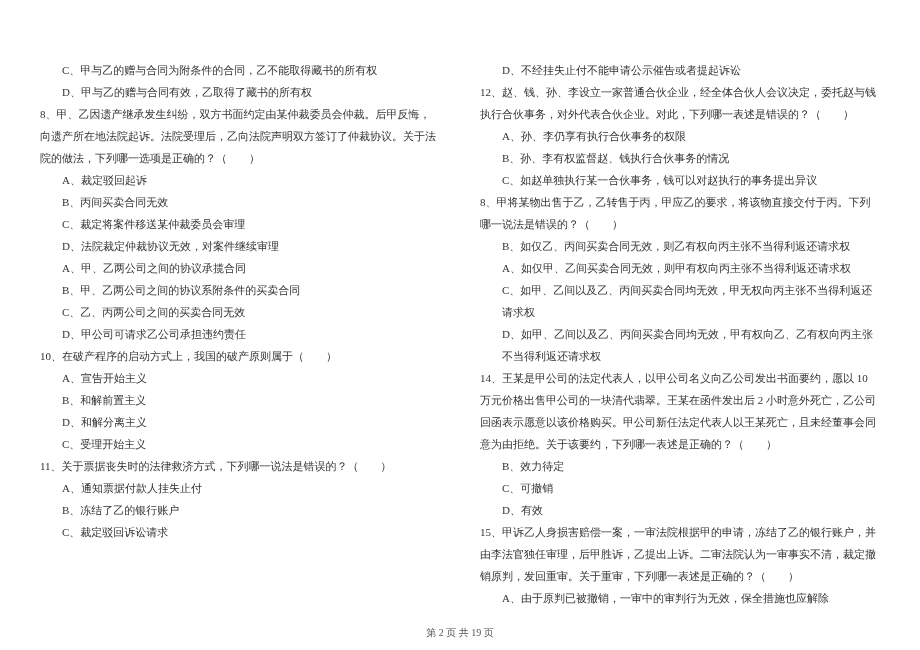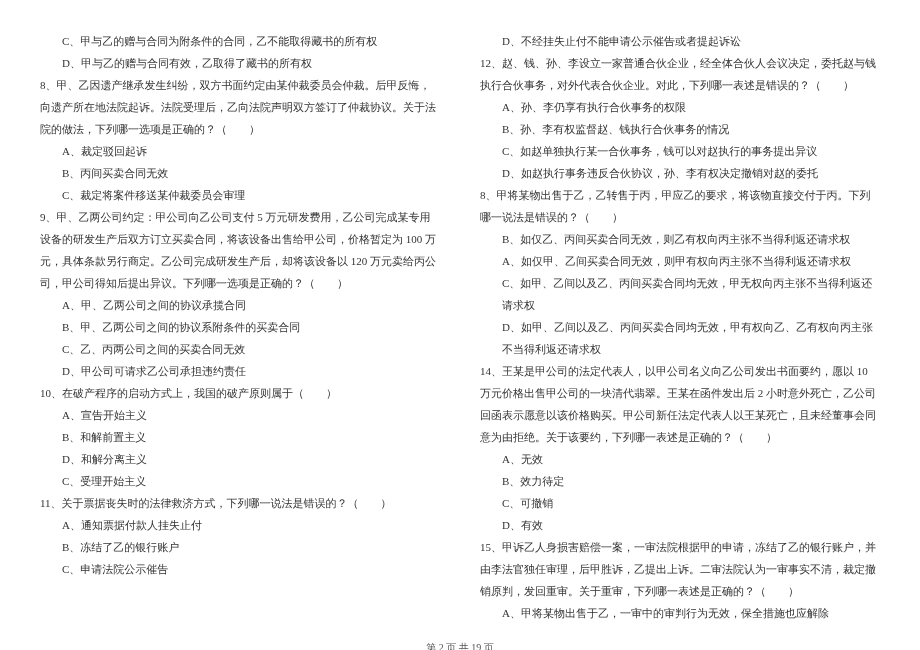--- a/index.html
+++ b/index.html
@@ -15,20 +15,21 @@
   overflow: hidden;
 }
 .page {
   display: flex;
   padding: 30px 40px 10px 40px;
   gap: 40px;
 }
 .col {
   flex: 1;
   min-width: 0;
+  margin-top: 29px;
 }
 .line {
   margin: 0;
   white-space: normal;
 }
 .indent1 { padding-left: 2em; }
 .footer {
   text-align: center;
   font-size: 10px;
   color: #555;
@@ -41,59 +42,57 @@
 <div class="page">
 
   <div class="col">
     <p class="line indent1">C、甲与乙的赠与合同为附条件的合同，乙不能取得藏书的所有权</p>
     <p class="line indent1">D、甲与乙的赠与合同有效，乙取得了藏书的所有权</p>
 
     <p class="line">8、甲、乙因遗产继承发生纠纷，双方书面约定由某仲裁委员会仲裁。后甲反悔，向遗产所在地法院起诉。法院受理后，乙向法院声明双方签订了仲裁协议。关于法院的做法，下列哪一选项是正确的？（　　）</p>
     <p class="line indent1">A、裁定驳回起诉</p>
     <p class="line indent1">B、丙间买卖合同无效</p>
     <p class="line indent1">C、裁定将案件移送某仲裁委员会审理</p>
+    <p class="line indent1">D、法院裁定仲裁协议无效，对案件继续审理</p>
 
-    <p class="line">9、甲、乙两公司约定：甲公司向乙公司支付 5 万元研发费用，乙公司完成某专用设备的研发生产后双方订立买卖合同，将该设备出售给甲公司，价格暂定为 100 万元，具体条款另行商定。乙公司完成研发生产后，却将该设备以 120 万元卖给丙公司，甲公司得知后提出异议。下列哪一选项是正确的？（　　）</p>
     <p class="line indent1">A、甲、乙两公司之间的协议承揽合同</p>
     <p class="line indent1">B、甲、乙两公司之间的协议系附条件的买卖合同</p>
     <p class="line indent1">C、乙、丙两公司之间的买卖合同无效</p>
     <p class="line indent1">D、甲公司可请求乙公司承担违约责任</p>
 
     <p class="line">10、在破产程序的启动方式上，我国的破产原则属于（　　）</p>
     <p class="line indent1">A、宣告开始主义</p>
     <p class="line indent1">B、和解前置主义</p>
     <p class="line indent1">D、和解分离主义</p>
     <p class="line indent1">C、受理开始主义</p>
 
     <p class="line">11、关于票据丧失时的法律救济方式，下列哪一说法是错误的？（　　）</p>
     <p class="line indent1">A、通知票据付款人挂失止付</p>
     <p class="line indent1">B、冻结了乙的银行账户</p>
-    <p class="line indent1">C、申请法院公示催告</p>
+    <p class="line indent1">C、裁定驳回诉讼请求</p>
   </div>
 
   <div class="col">
     <p class="line indent1">D、不经挂失止付不能申请公示催告或者提起诉讼</p>
 
     <p class="line">12、赵、钱、孙、李设立一家普通合伙企业，经全体合伙人会议决定，委托赵与钱执行合伙事务，对外代表合伙企业。对此，下列哪一表述是错误的？（　　）</p>
     <p class="line indent1">A、孙、李仍享有执行合伙事务的权限</p>
     <p class="line indent1">B、孙、李有权监督赵、钱执行合伙事务的情况</p>
     <p class="line indent1">C、如赵单独执行某一合伙事务，钱可以对赵执行的事务提出异议</p>
-    <p class="line indent1">D、如赵执行事务违反合伙协议，孙、李有权决定撤销对赵的委托</p>
 
     <p class="line">8、甲将某物出售于乙，乙转售于丙，甲应乙的要求，将该物直接交付于丙。下列哪一说法是错误的？（　　）</p>
     <p class="line indent1">B、如仅乙、丙间买卖合同无效，则乙有权向丙主张不当得利返还请求权</p>
     <p class="line indent1">A、如仅甲、乙间买卖合同无效，则甲有权向丙主张不当得利返还请求权</p>
     <p class="line indent1">C、如甲、乙间以及乙、丙间买卖合同均无效，甲无权向丙主张不当得利返还请求权</p>
     <p class="line indent1">D、如甲、乙间以及乙、丙间买卖合同均无效，甲有权向乙、乙有权向丙主张不当得利返还请求权</p>
 
     <p class="line">14、王某是甲公司的法定代表人，以甲公司名义向乙公司发出书面要约，愿以 10 万元价格出售甲公司的一块清代翡翠。王某在函件发出后 2 小时意外死亡，乙公司回函表示愿意以该价格购买。甲公司新任法定代表人以王某死亡，且未经董事会同意为由拒绝。关于该要约，下列哪一表述是正确的？（　　）</p>
-    <p class="line indent1">A、无效</p>
     <p class="line indent1">B、效力待定</p>
     <p class="line indent1">C、可撤销</p>
     <p class="line indent1">D、有效</p>
 
     <p class="line">15、甲诉乙人身损害赔偿一案，一审法院根据甲的申请，冻结了乙的银行账户，并由李法官独任审理，后甲胜诉，乙提出上诉。二审法院认为一审事实不清，裁定撤销原判，发回重审。关于重审，下列哪一表述是正确的？（　　）</p>
-    <p class="line indent1">A、甲将某物出售于乙，一审中的审判行为无效，保全措施也应解除</p>
+    <p class="line indent1">A、由于原判已被撤销，一审中的审判行为无效，保全措施也应解除</p>
   </div>
 
 </div>
 
 <div class="footer">第 2 页 共 19 页</div>
 
 </body></html>

